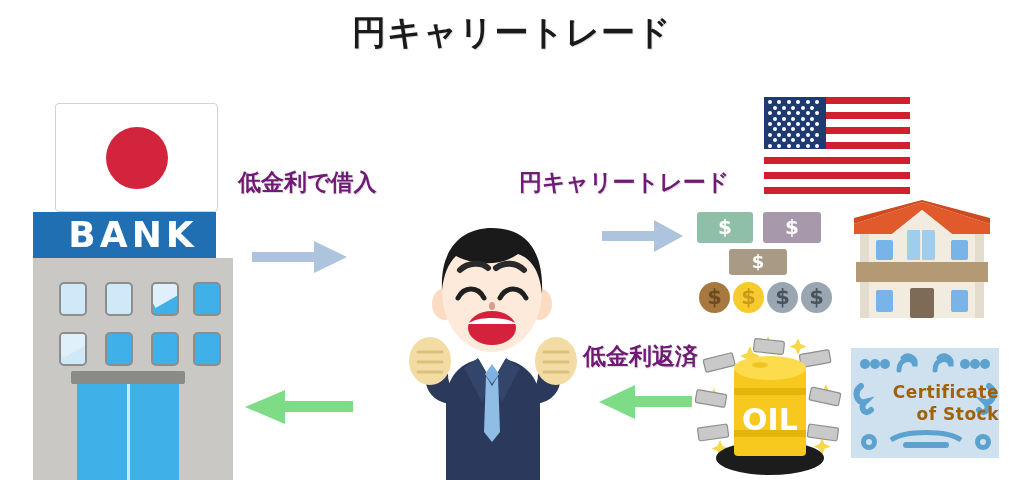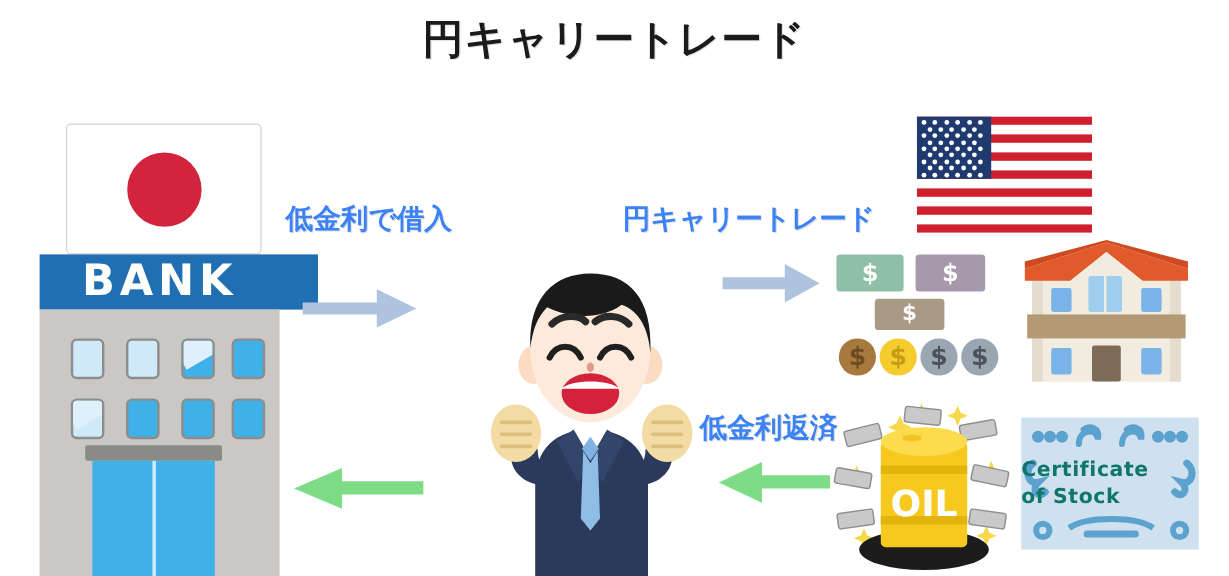--- a/index.html
+++ b/index.html
@@ -33,21 +33,21 @@
     letter-spacing: 1px;
     text-shadow: 1px 1px 0 rgba(200,200,200,.55);
     white-space: nowrap;
   }
 
   
   .flow-label {
     position: absolute;
     font-size: 23px;
     font-weight: 700;
-    color: #3b82f6;
+    color: #701a75;
     white-space: nowrap;
     text-shadow: 1px 1px 0 rgba(190,190,190,.5);
     text-align: center;
   }
   .lbl-borrow  { left: 238px; top: 167px; }
   .lbl-invest  { left: 519px; top: 167px; }
   .lbl-repay   { left: 243px; top: 343px; }
   .lbl-return  { left: 583px; top: 341px; }
 
   
@@ -78,21 +78,21 @@
   }
 
   
   .bank {
     position: absolute;
     left: 33px; top: 212px;
     width: 200px; height: 268px;
   }
   .bank-sign {
     position: absolute; left: 0; top: 0;
-    width: 232px; height: 46px;
+    width: 183px; height: 46px;
     background: #1f6fb2;
   }
   .bank-sign .txt {
     position: absolute;
     left: 0; top: 0;
     width: 200px; height: 46px;
     line-height: 46px;
     text-align: center;
     color: #ffffff;
     font-size: 36px;
@@ -207,26 +207,26 @@
     left: 851px; top: 348px;
     width: 148px; height: 110px;
     background: #cfe1ee;
     overflow: hidden;
   }
   .cert-text {
     position: absolute;
     left: 0; top: 50%;
     transform: translateY(-50%);
     width: 148px;
-    text-align: left;
+    text-align: right;
     font-family: "DejaVu Sans", sans-serif;
     font-weight: 700;
     font-size: 17px;
     line-height: 22px;
-    color: #0f766e;
+    color: #a16207;
     letter-spacing: .5px;
   }
 </style>
 </head>
 <body>
 
 <div id="stage">
 
   <div class="title">円キャリートレード</div>
 

